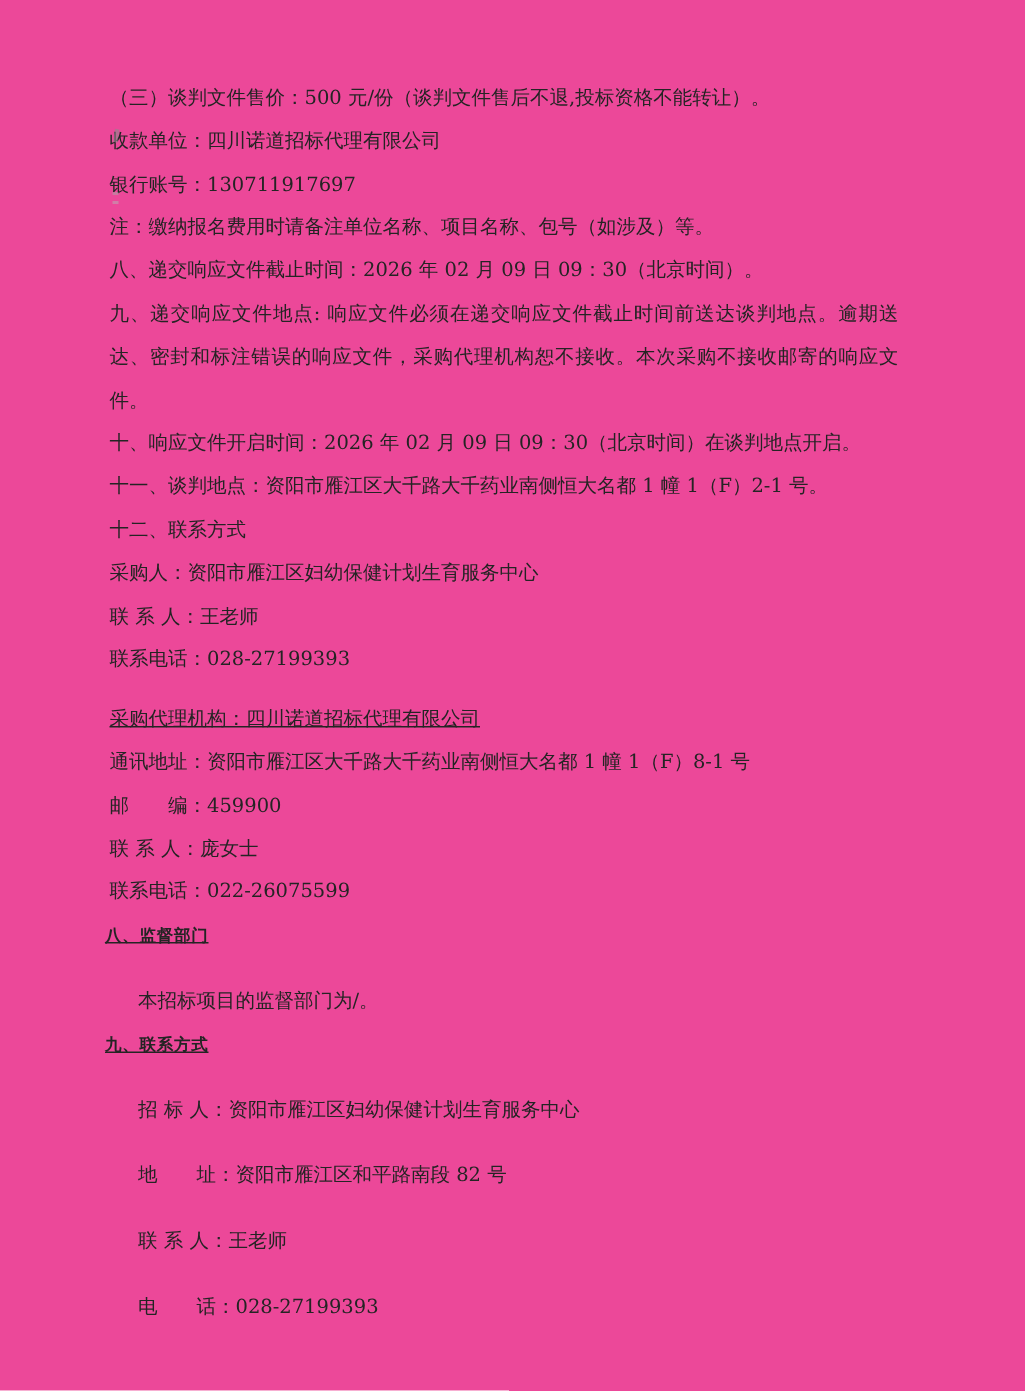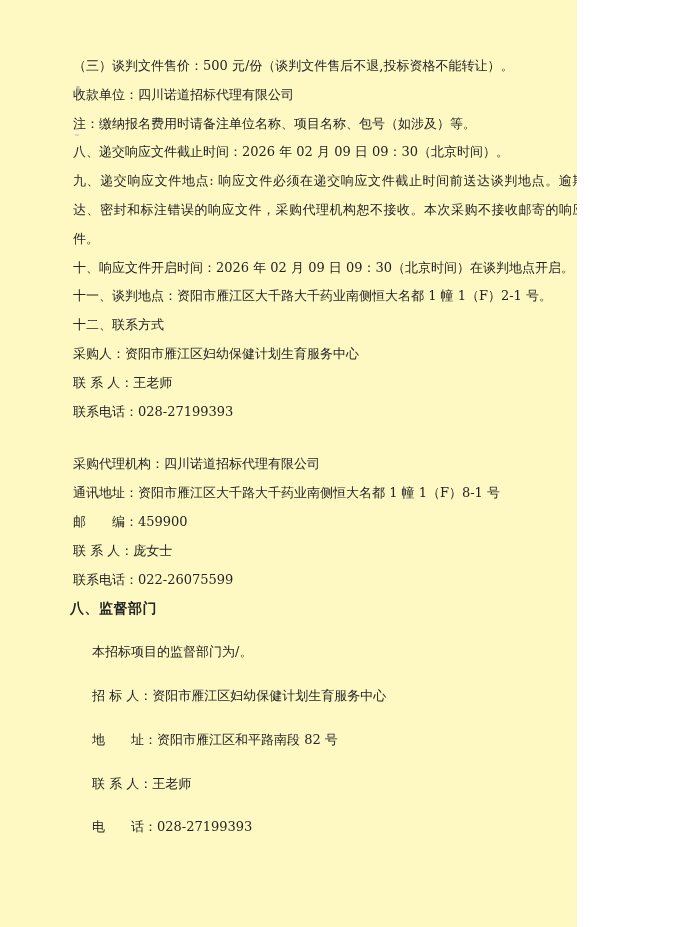--- a/index.html
+++ b/index.html
@@ -2,52 +2,54 @@
 <html><head>
 <meta charset="utf-8">
 <style>
   html, body {
     margin: 0;
     padding: 0;
     background: #ffffff;
   }
   .page {
     position: relative;
-    width: 577px;
+    width: 683px;
     height: 927px;
     box-sizing: border-box;
-    background: #fef9c3;
+    background: #ec4899;
     color: #242424;
     font-family: "DejaVu Serif", "Liberation Serif", serif;
     font-size: 13px;
     padding: 52px 84px 0 73px;
     overflow: hidden;
   }
   .doc-body { width: 526px; }
   p.line {
     margin: 0;
     line-height: 28.8px;
     white-space: pre-wrap;
   }
   p.body {
     text-align: justify;
   }
   p.heading {
     font-family: "DejaVu Sans", "Liberation Sans", sans-serif;
     font-weight: bold;
-    font-size: 14px;
+    font-size: 11px;
     letter-spacing: 0.5px;
     margin-left: -3px;
+    text-decoration: underline;
   }
   p.indent {
     padding-left: 19px;
     margin-top: 15px;
   }
   p.gap-before {
-    margin-top: 24px;
+    margin-top: 11px;
+    text-decoration: underline;
   }
   
   .speck-1 {
     position: absolute;
     left: 76px; top: 86px;
     width: 3px; height: 9px;
     background: #8a8a8a;
     opacity: 0.55;
     transform: rotate(8deg);
   }
@@ -62,34 +64,36 @@
 </style>
 </head>
 <body>
 
 <div class="page">
   <span class="speck-1"></span>
   <span class="speck-2"></span>
   <div class="doc-body">
       <p class="line body">（三）谈判文件售价：500 元/份（谈判文件售后不退,投标资格不能转让）。</p>
       <p class="line body">收款单位：四川诺道招标代理有限公司</p>
+      <p class="line body">银行账号：130711917697</p>
       <p class="line body">注：缴纳报名费用时请备注单位名称、项目名称、包号（如涉及）等。</p>
       <p class="line body">八、递交响应文件截止时间：2026 年 02 月 09 日 09：30（北京时间）。</p>
       <p class="line body">九、递交响应文件地点: 响应文件必须在递交响应文件截止时间前送达谈判地点。逾期送达、密封和标注错误的响应文件，采购代理机构恕不接收。本次采购不接收邮寄的响应文件。</p>
       <p class="line body">十、响应文件开启时间：2026 年 02 月 09 日 09：30（北京时间）在谈判地点开启。</p>
       <p class="line body">十一、谈判地点：资阳市雁江区大千路大千药业南侧恒大名都 1 幢 1（F）2-1 号。</p>
       <p class="line body">十二、联系方式</p>
       <p class="line body">采购人：资阳市雁江区妇幼保健计划生育服务中心</p>
       <p class="line body">联 系 人：王老师</p>
       <p class="line body">联系电话：028-27199393</p>
       <p class="line body gap-before">采购代理机构：四川诺道招标代理有限公司</p>
       <p class="line body">通讯地址：资阳市雁江区大千路大千药业南侧恒大名都 1 幢 1（F）8-1 号</p>
       <p class="line body">邮　　编：459900</p>
       <p class="line body">联 系 人：庞女士</p>
       <p class="line body">联系电话：022-26075599</p>
       <p class="line heading">八、监督部门</p>
       <p class="line indent">本招标项目的监督部门为/。</p>
+      <p class="line heading">九、联系方式</p>
       <p class="line indent">招 标 人：资阳市雁江区妇幼保健计划生育服务中心</p>
       <p class="line indent">地　　址：资阳市雁江区和平路南段 82 号</p>
       <p class="line indent">联 系 人：王老师</p>
       <p class="line indent">电　　话：028-27199393</p>
     </div>
 </div>
 
 </body></html>

